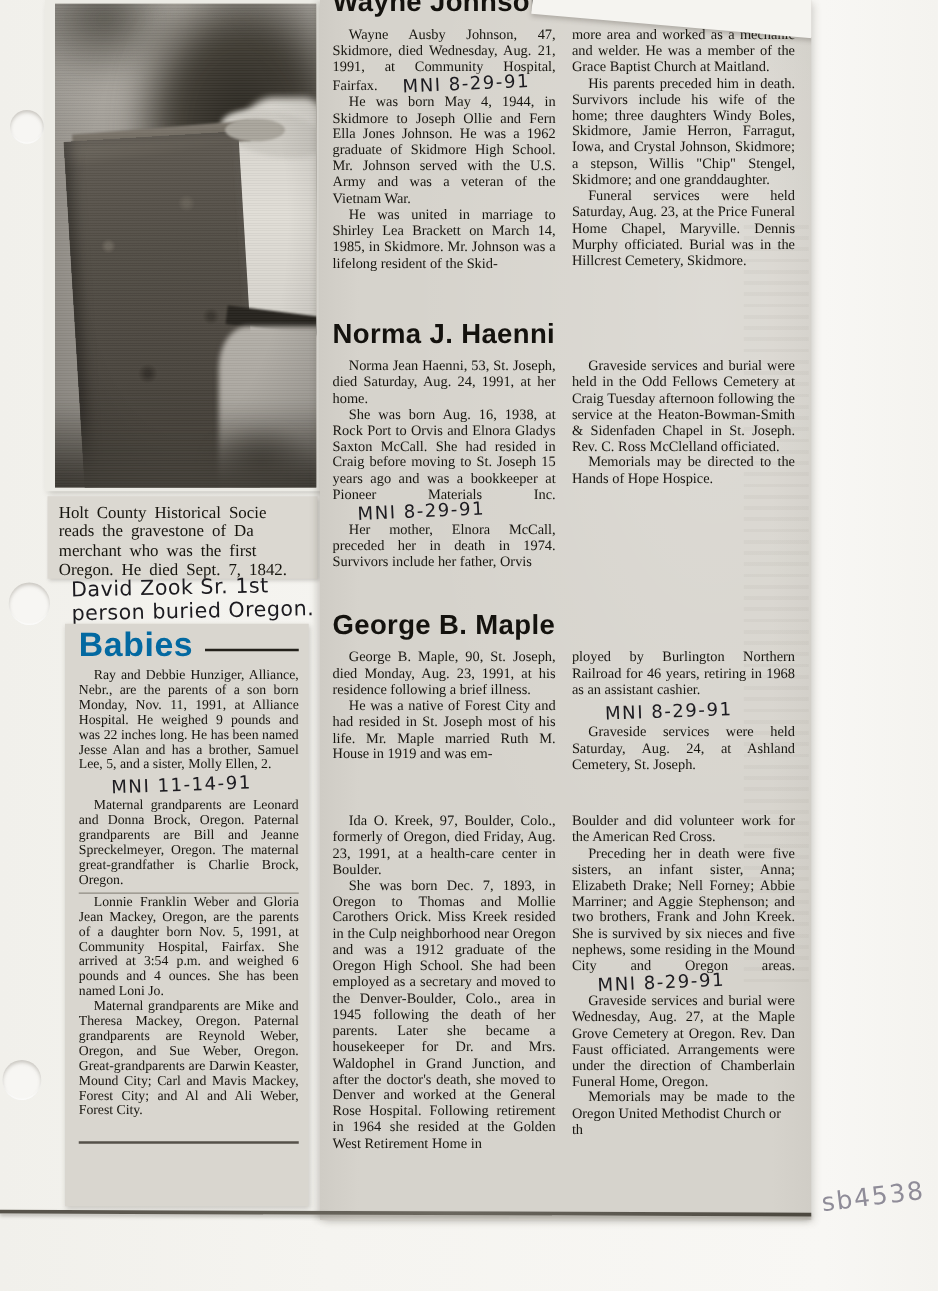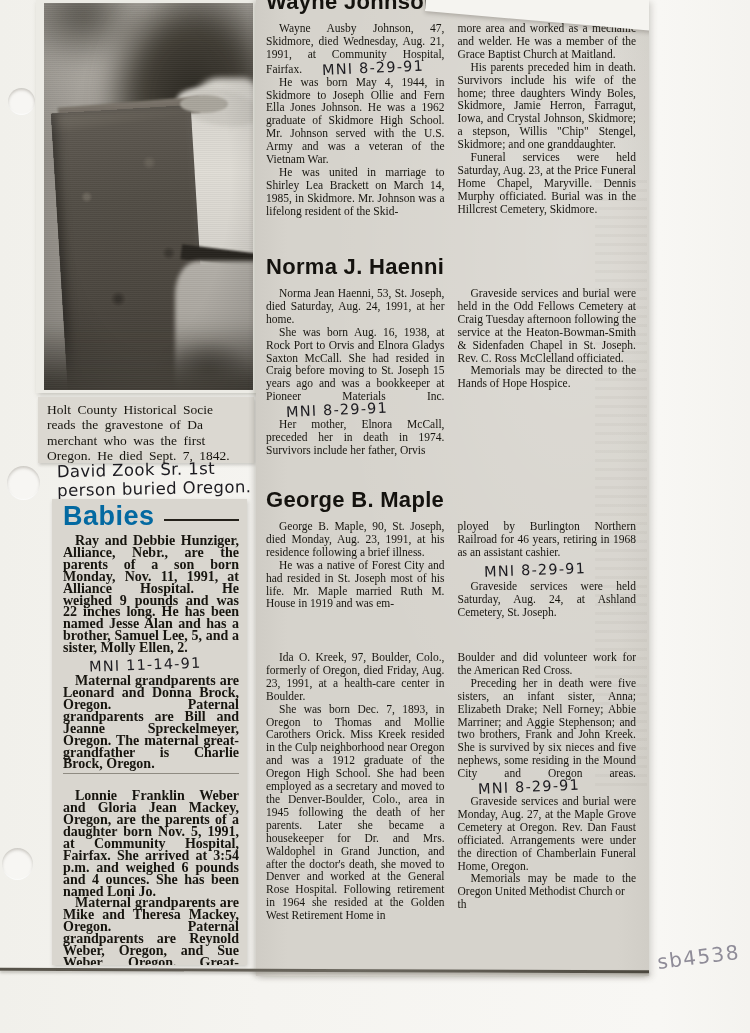--- a/index.html
+++ b/index.html
@@ -74,24 +74,24 @@
       transform:rotate(-7deg);letter-spacing:1.5px;font-family:"DejaVu Sans",sans-serif;}
 
   
   .babies-clip{position:absolute;left:52px;top:499px;width:195px;height:466px;
       background:#d9d6cf;box-shadow:1px 2px 4px rgba(60,55,45,.22);
       padding:2px 8px 0 11px;box-sizing:border-box;overflow:hidden;}
   .babies-head{display:flex;align-items:center;margin-bottom:4px;}
   .babies-title{font-family:"Liberation Sans",sans-serif;font-weight:bold;
       font-size:27px;letter-spacing:.5px;color:#0369a1;line-height:30px;}
   .babies-rule{flex:1;height:2px;background:#23201a;margin-left:9px;margin-top:8px;}
-  .babies-clip p{margin:0;font-size:14px;line-height:11.9px;text-align:justify;
-      text-indent:12px;color:#17150f;font-weight:bold;}
-  .babies-clip p.sep{border-bottom:1px solid #8f8b82;padding-bottom:3px;margin-bottom:16px;}
-  .babies-clip p.last{border-bottom:2px solid #55514a;padding-bottom:2px;}
+  .babies-clip p{margin:0;font-size:11px;line-height:11.9px;text-align:justify;
+      text-indent:12px;color:#17150f;}
+  .babies-clip p.sep{border-bottom:1px solid #8f8b82;padding-bottom:3px;margin-bottom:2px;}
+  .babies-clip p.last{border-bottom:2px solid #55514a;padding-bottom:18px;}
 
   
   .obits-clip{position:absolute;left:256px;top:0;width:393px;height:976px;
       background:
         radial-gradient(ellipse at 80% 25%, rgba(255,255,255,.18) 0%, rgba(255,255,255,0) 55%),
         linear-gradient(90deg,#cfccc5 0%,#d6d3cc 8%,#d6d3cc 92%,#d0cdc6 100%);
       box-shadow:-3px 1px 5px rgba(60,55,45,.18), 3px 2px 6px rgba(60,55,45,.16);
       overflow:hidden;}
   .wedge{position:absolute;top:-34px;right:-28px;width:250px;height:56px;
       background:#f5f4f0;transform:rotate(5deg);box-shadow:0 2px 4px rgba(60,55,45,.28);}
@@ -216,21 +216,21 @@
 
     <div class="obit obit-kreek">
       <div class="cols">
         <div class="col">
           <p><span>Ida O. Kreek, 97, Boulder, Colo., formerly of Oregon, died Friday, Aug. 23, 1991, at a health-care center in Boulder.</span></p>
           <p><span>She was born Dec. 7, 1893, in Oregon to Thomas and Mollie Carothers Orick. Miss Kreek resided in the Culp neighborhood near Oregon and was a 1912 graduate of the Oregon High School. She had been employed as a secretary and moved to the Denver-Boulder, Colo., area in 1945 following the death of her parents. Later she became a housekeeper for Dr. and Mrs. Waldophel in Grand Junction, and after the doctor's death, she moved to Denver and worked at the General Rose Hospital. Following retirement in 1964 she resided at the Golden West Retirement Home in</span></p>
         </div>
         <div class="col">
           <p class="cont"><span>Boulder and did volunteer work for the American Red Cross.</span></p>
           <p><span>Preceding her in death were five sisters, an infant sister, Anna; Elizabeth Drake; Nell Forney; Abbie Marriner; and Aggie Stephenson; and two brothers, Frank and John Kreek. She is survived by six nieces and five nephews, some residing in the Mound City and Oregon areas.</span><span class="hw hw-inline">MNI 8-29-91</span></p>
-          <p><span>Graveside services and burial were Monday, Aug. 27, at the Maple Grove Cemetery at Oregon. Rev. Dan Faust officiated. Arrangements were under the direction of Chamberlain Funeral Home, Oregon.</span></p>
+          <p><span>Graveside services and burial were Wednesday, Aug. 27, at the Maple Grove Cemetery at Oregon. Rev. Dan Faust officiated. Arrangements were under the direction of Chamberlain Funeral Home, Oregon.</span></p>
           <p><span>Memorials may be made to the Oregon United Methodist Church or</span></p>
           <p class="cont"><span>th</span></p>
         </div>
       </div>
     </div>
 
     <div class="wedge"></div>
   </div>
 
   <div class="bottom-line"></div>

